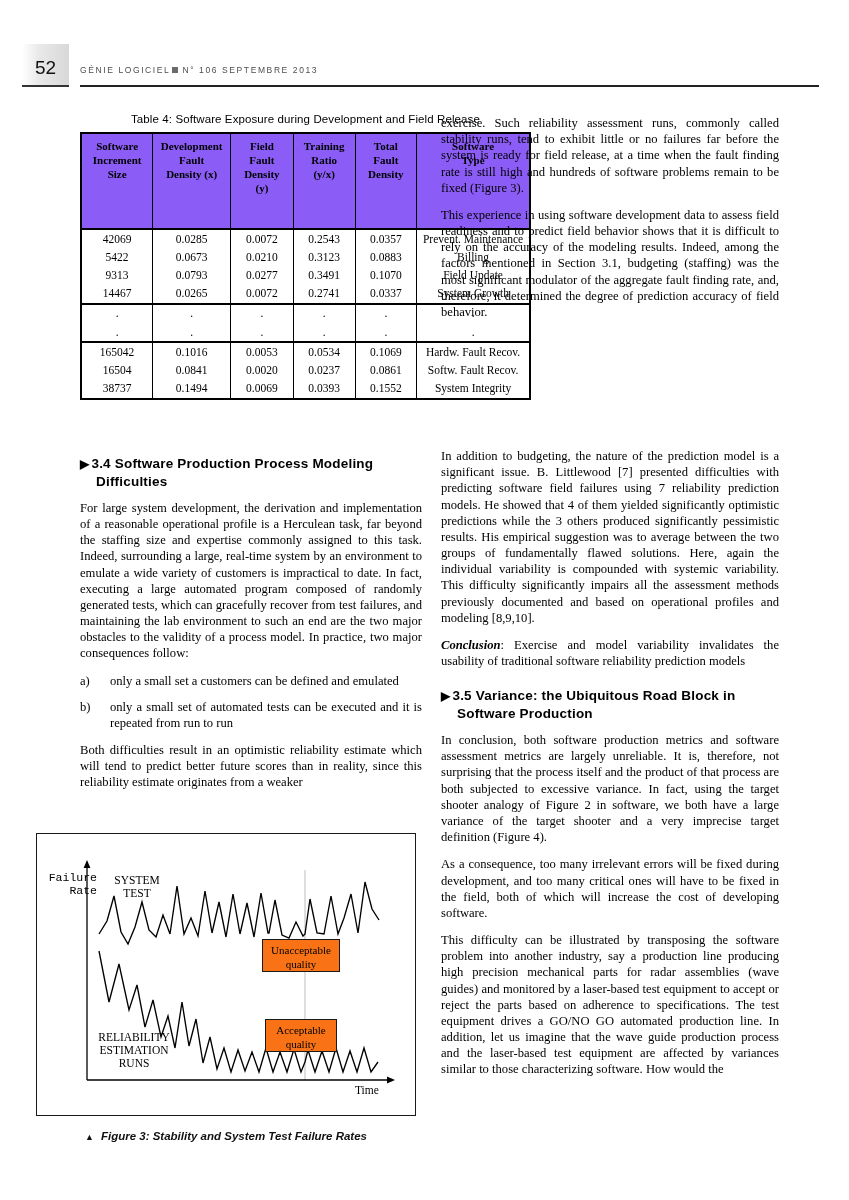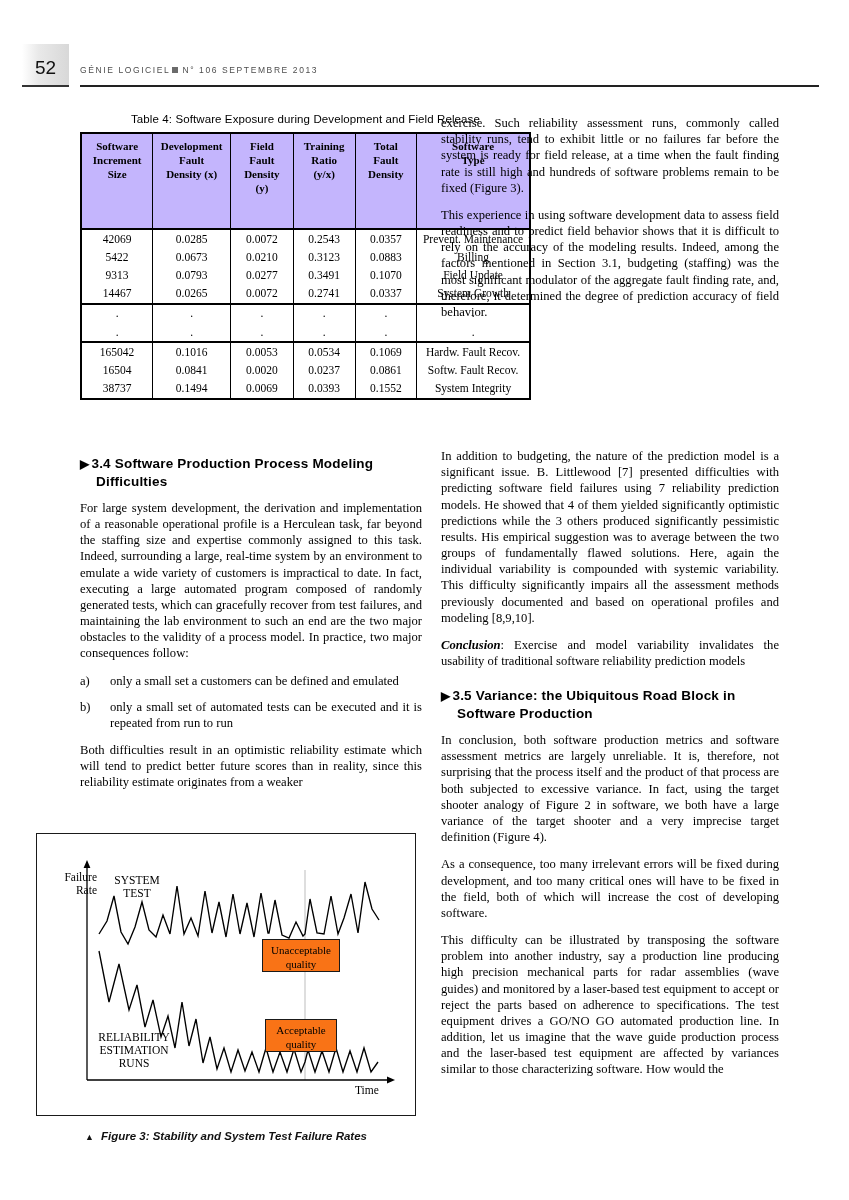--- a/index.html
+++ b/index.html
@@ -60,21 +60,21 @@
     font-family: "Liberation Sans", sans-serif;
     font-size: 11.5px; color:#000; text-align:center; margin-bottom: 7px;
     letter-spacing: 0.1px;
   }
   table.exposure {
     border-collapse: collapse; width: 451px;
     font-family: "Liberation Serif", serif;
     border: 2px solid #000;
   }
   table.exposure th {
-    background: #c4b5fd;
+    background: #8b5cf6;
     border: 1px solid #000;
     font-weight: bold;
     font-size: 11px;
     padding: 5px 2px 5px 2px;
     line-height: 1.28;
     vertical-align: top;
     height: 96px;
   }
   table.exposure td {
     border-left: 1px solid #000; border-right: 1px solid #000;
@@ -316,21 +316,21 @@
       <polygon points="50,26 46.6,34 53.4,34" fill="#000"></polygon>
 
       <line x1="50" y1="246" x2="352" y2="246" stroke="#000" stroke-width="1.3"></line>
       <polygon points="358,246 350,242.6 350,249.4" fill="#000"></polygon>
 
       <polyline fill="none" stroke="#000" stroke-width="1.35" points="62,100 70,87 77,62 84,98 91,110 98,93 105,68 112,96 119,103 126,81 133,100 140,52 147,100 154,84 161,102 168,57 175,99 182,68 189,103 196,60 203,100 210,69 217,103 224,59 231,99 232,99 238,66 245,101 252,104 259,88 266,102 268,100 273,65 280,99 287,100 294,62 301,100 307,84 314,60 321,99 328,48 335,75 342,86"></polyline>
 
       <polyline fill="none" stroke="#000" stroke-width="1.35" points="62,117 72,168 82,130 92,176 100,151 108,193 116,166 124,203 131,182 138,214 145,168 152,212 159,185 166,229 173,203 180,235 187,214 194,238 201,216 208,237 215,218 222,238 229,214 236,238 243,218 250,238 257,215 264,238 268,228 271,216 278,238 285,217 292,238 299,214 306,238 313,217 320,238 327,214 334,238 341,228"></polyline>
     </svg>
 
-    <div class="fig-label fig-axlabel" style="left:4px; top:37px; width:56px;">
+    <div class="fig-label fig-axlabel" style="left:4px; top:37px; width:56px;font-family:Liberation Mono, monospace;">
       <div>Failure</div>
       <div>Rate</div>
     </div>
 
     <div class="fig-label" style="left:318px; top:250px;">
       <span>Time</span>
     </div>
 
     <div class="fig-label" style="left:64px; top:40px; text-align:center; width:72px;">
       <div>SYSTEM</div>

